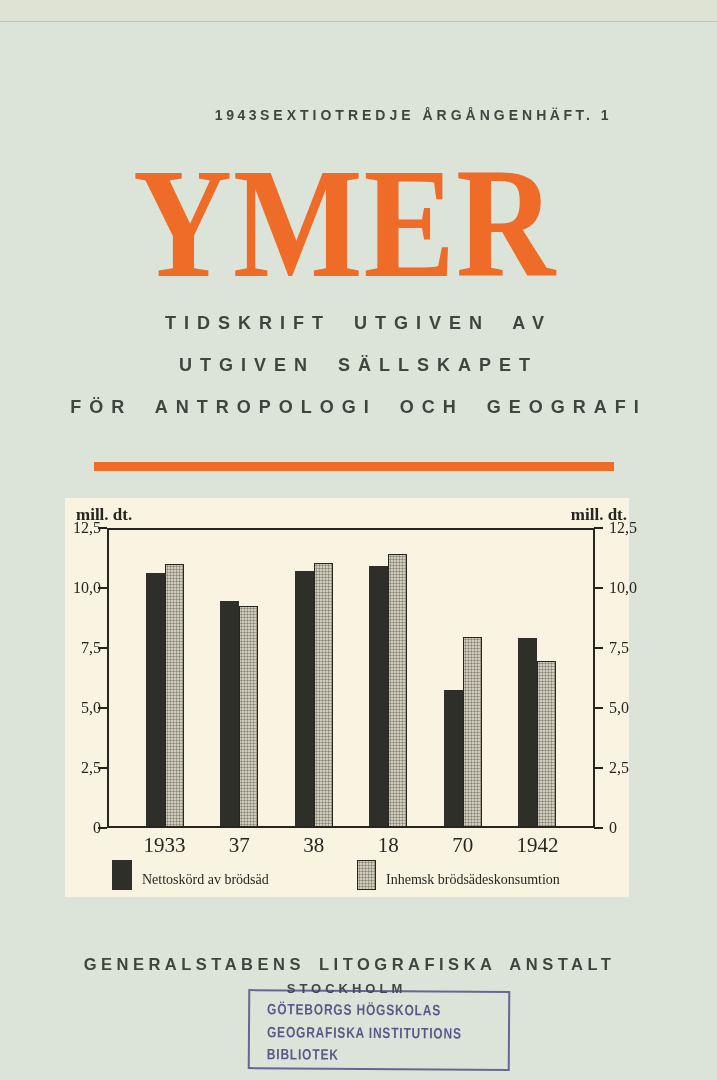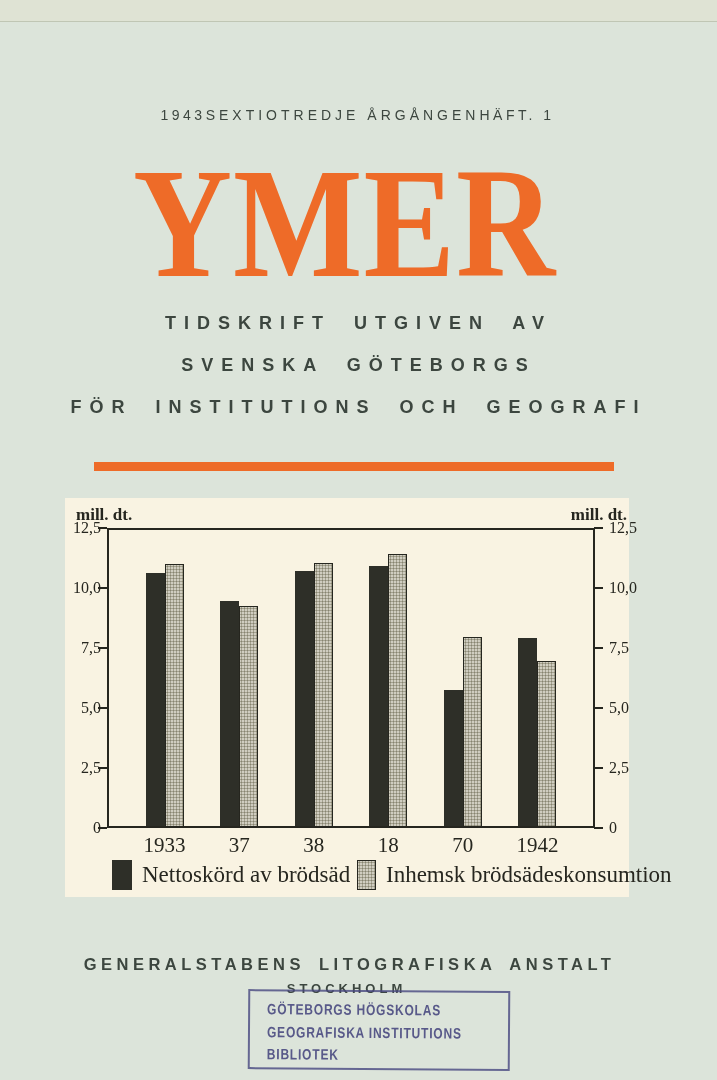--- a/index.html
+++ b/index.html
@@ -8,23 +8,23 @@
     background:var(--bg,#dce4da);
     font-family:"Liberation Sans",sans-serif;
   }
   .crease{
     position:absolute;top:0;left:0;right:0;height:21px;
     background:rgba(228,226,203,.38);
     border-bottom:1px solid rgba(155,162,142,.45);
   }
   
   .header{
-    position:absolute;top:107px;left:92px;right:94px;
-    display:flex;justify-content:center;align-items:baseline;
-    font-weight:400;font-size:14px;letter-spacing:3.5px;
+    position:absolute;top:107px;left:92px;right:105px;
+    display:flex;justify-content:flex-end;align-items:baseline;
+    font-weight:700;font-size:14px;letter-spacing:3.5px;
     color:var(--text,#3c463f);white-space:nowrap;
   }
   .header .mid{letter-spacing:4px;}
   
   .title{
     position:absolute;top:146px;left:-14px;width:717px;
     text-align:center;
     font-family:"Liberation Serif",serif;font-weight:700;
     font-size:156px;line-height:1;letter-spacing:1px;
     color:var(--accent,#ee6b28);
@@ -74,21 +74,21 @@
   .legend-item{position:absolute;display:flex;align-items:flex-end;}
   .swatch{flex:0 0 auto;}
   .swatch-dark{width:20px;height:30px;background:var(--bar-dark,#2e2f28);}
   .swatch-light{
     width:19px;height:30px;box-sizing:border-box;
     background-color:var(--bar-light,#d0cdc0);
     background-image:radial-gradient(circle,#87846f 0.9px,transparent 1.15px);
     background-size:3px 3px;
     border:1.5px solid var(--ink,#26261f);
   }
-  .legend-label{margin-left:10px;font-size:23px;white-space:nowrap;padding-bottom:2px;}
+  .legend-label{margin-left:10px;font-size:14px;white-space:nowrap;padding-bottom:2px;}
   
   .printer{
     position:absolute;top:955px;left:-9px;width:717px;text-align:center;
     font-weight:700;font-size:16.5px;letter-spacing:4.5px;word-spacing:5px;
     color:var(--text,#3c463f);white-space:nowrap;
   }
   .city{
     position:absolute;top:981px;left:-12px;width:717px;text-align:center;
     font-weight:700;font-size:13px;letter-spacing:4px;
     color:var(--text,#3c463f);
@@ -116,22 +116,22 @@
   <div class="header">
     <span>1943</span>
     <span class="mid">SEXTIOTREDJE ÅRGÅNGEN</span>
     <span>HÄFT. 1</span>
   </div>
 
   <div class="title">YMER</div>
 
   <div class="subtitle">
     <div>TIDSKRIFT UTGIVEN AV</div>
-    <div>SVENSKA GÖTEBORGS</div>
-    <div>FÖR INSTITUTIONS OCH GEOGRAFI</div>
+    <div>UTGIVEN SÄLLSKAPET</div>
+    <div>FÖR ANTROPOLOGI OCH GEOGRAFI</div>
   </div>
 
   <div class="rule"></div>
 
   <div class="chart-panel">
     <div class="unit-left">mill. dt.</div>
     <div class="unit-right">mill. dt.</div>
     <div class="bars-row">
         <div class="group">
           <div class="bar bar-dark" style="height: 253px;"></div>

